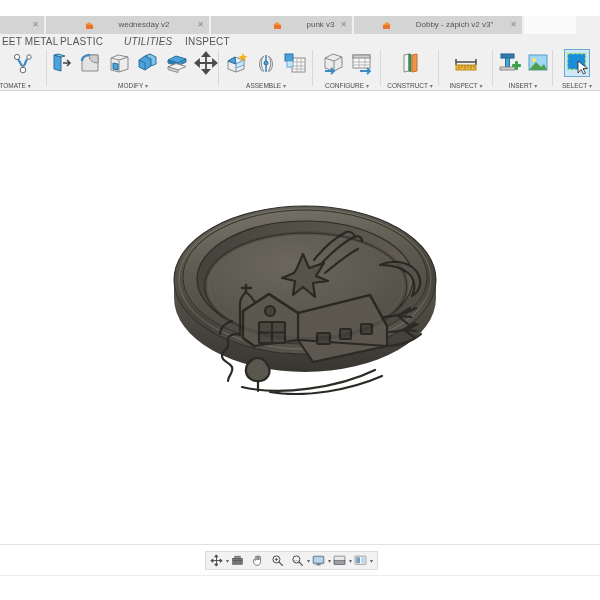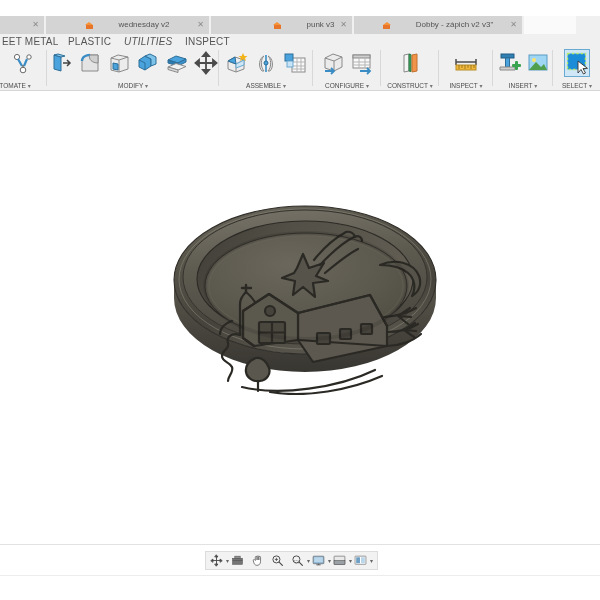--- a/index.html
+++ b/index.html
@@ -133,21 +133,21 @@
         <span class="tab-label">Dobby - zápich v2 v3"</span>
         <span class="tab-close">✕</span>
       </div>
       <div class="doc-tab active" style="width: 54px;">
         <span class="tab-label"></span>
       </div>
     </div>
 
   <div class="ribbon-menu" id="ribbonmenu">
       <div class="rm-item" style="left: 2px;">EET METAL</div>
-      <div class="rm-item" style="left: 68px;">PLASTIC</div>
+      <div class="rm-item" style="left: 60px;">PLASTIC</div>
       <div class="rm-item" style="left: 124px; font-style: italic;">UTILITIES</div>
       <div class="rm-item" style="left: 185px;">INSPECT</div>
     </div>
 
   <div class="ribbon" id="ribbon">
     <div class="vdiv" style="left:46px"></div>
     <div class="vdiv" style="left:218px"></div>
     <div class="vdiv" style="left:312px"></div>
     <div class="vdiv" style="left:380px"></div>
     <div class="vdiv" style="left:438px"></div>

